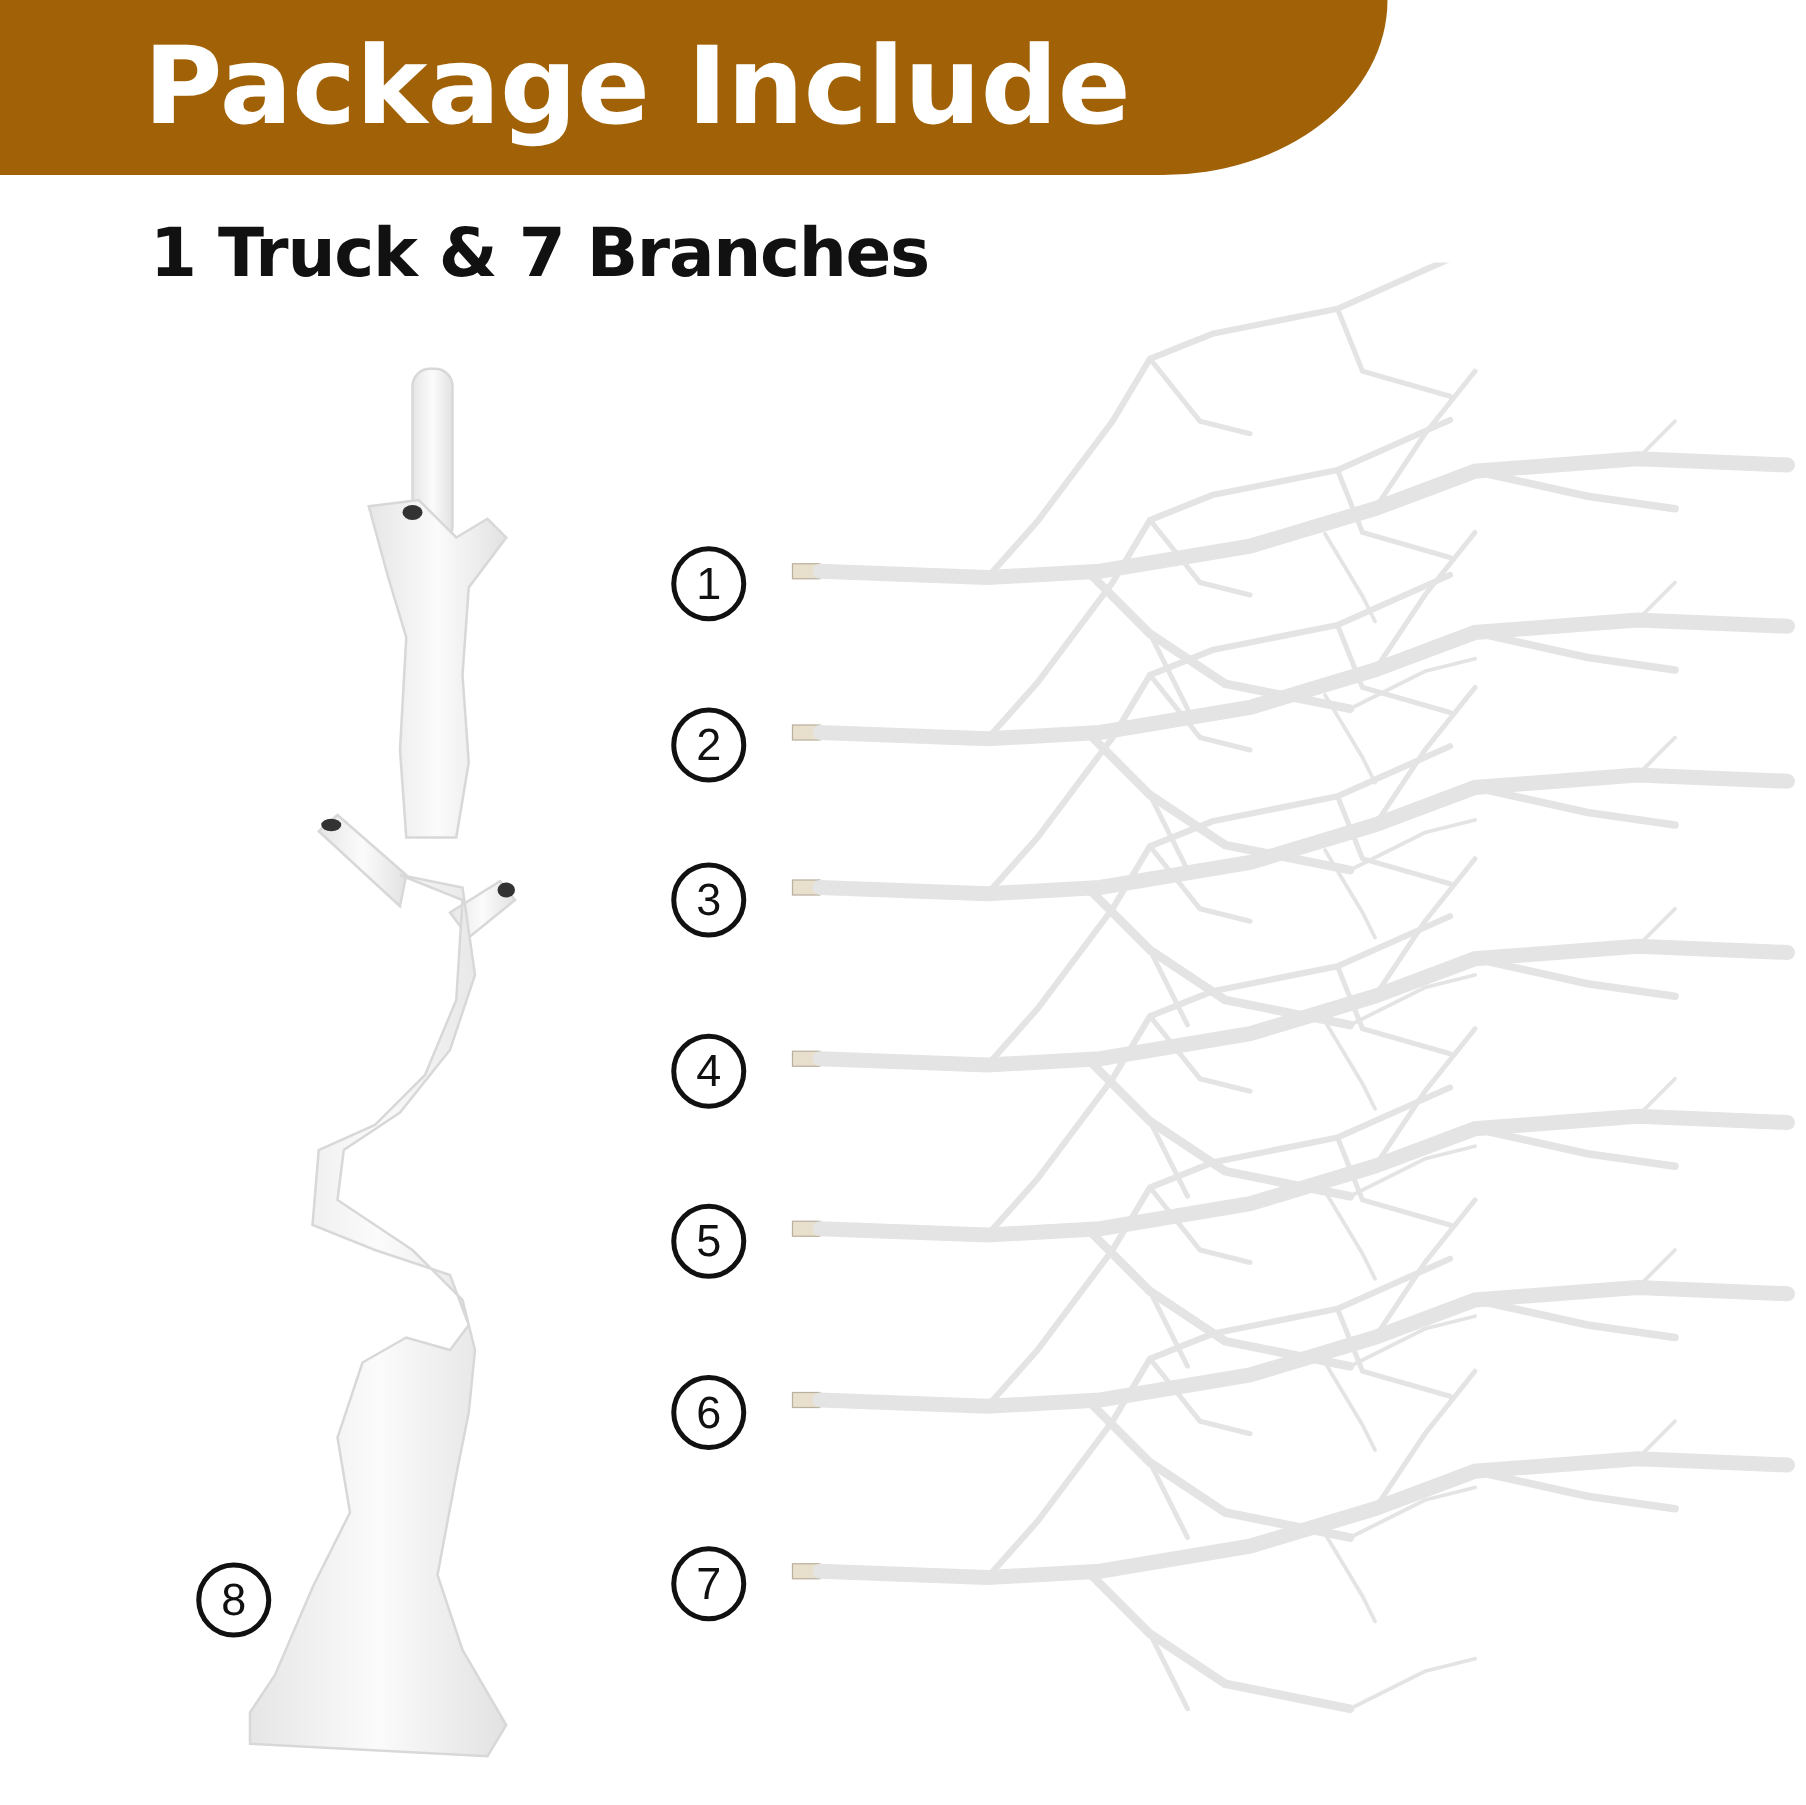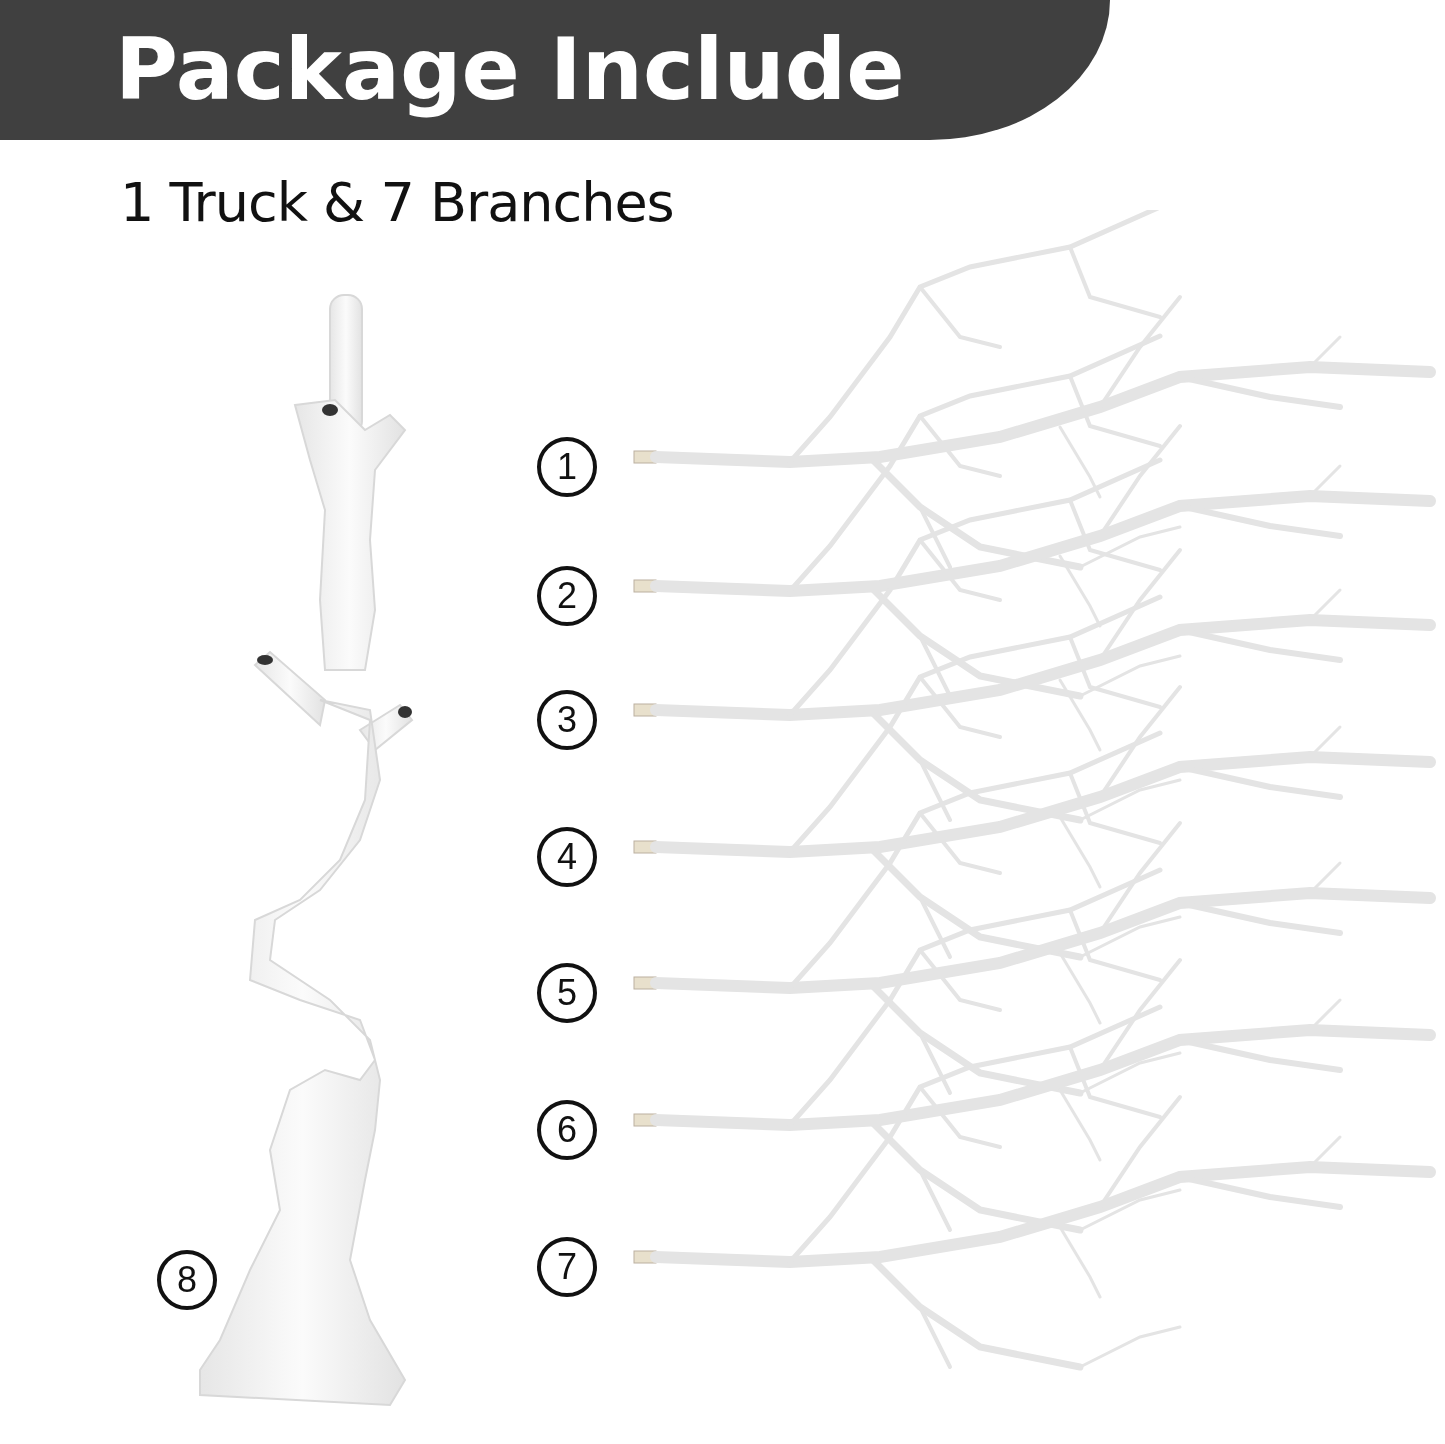--- a/index.html
+++ b/index.html
@@ -1,22 +1,22 @@
 <!DOCTYPE html>
 <html><head>
 <meta charset="utf-8">
 <style>
   html, body { margin: 0; padding: 0; background: #ffffff; }
   body { width: 1445px; height: 1444px; position: relative; overflow: hidden;
          font-family: "DejaVu Sans", "Liberation Sans", sans-serif; }
   .banner { position: absolute; left: 0; top: 0; width: 1110px; height: 140px;
-            background: #404040; border-bottom-right-radius: 180px 140px; }
+            background: #a16207; border-bottom-right-radius: 180px 140px; }
   .banner-title { position: absolute; left: 115px; top: 14px; font-size: 86px; font-weight: bold;
                   color: #ffffff; letter-spacing: 0px; line-height: 110px; white-space: nowrap; }
-  .subtitle { position: absolute; left: 120px; top: 168px; font-size: 54px; font-weight: normal;
+  .subtitle { position: absolute; left: 120px; top: 168px; font-size: 54px; font-weight: bold;
               color: #111111; line-height: 70px; white-space: nowrap; letter-spacing: -1px; }
   .label { position: absolute; width: 60px; height: 60px; border: 4px solid #111;
            border-radius: 50%; box-sizing: border-box; display: flex; align-items: center;
            justify-content: center; font-size: 36px; color: #111; font-family: "Liberation Sans", sans-serif; }
   .trunk-svg { position: absolute; left: 160px; top: 280px; }
   .branch-svg { position: absolute; left: 620px; top: 210px; }
 </style>
 </head>
 <body>
 

